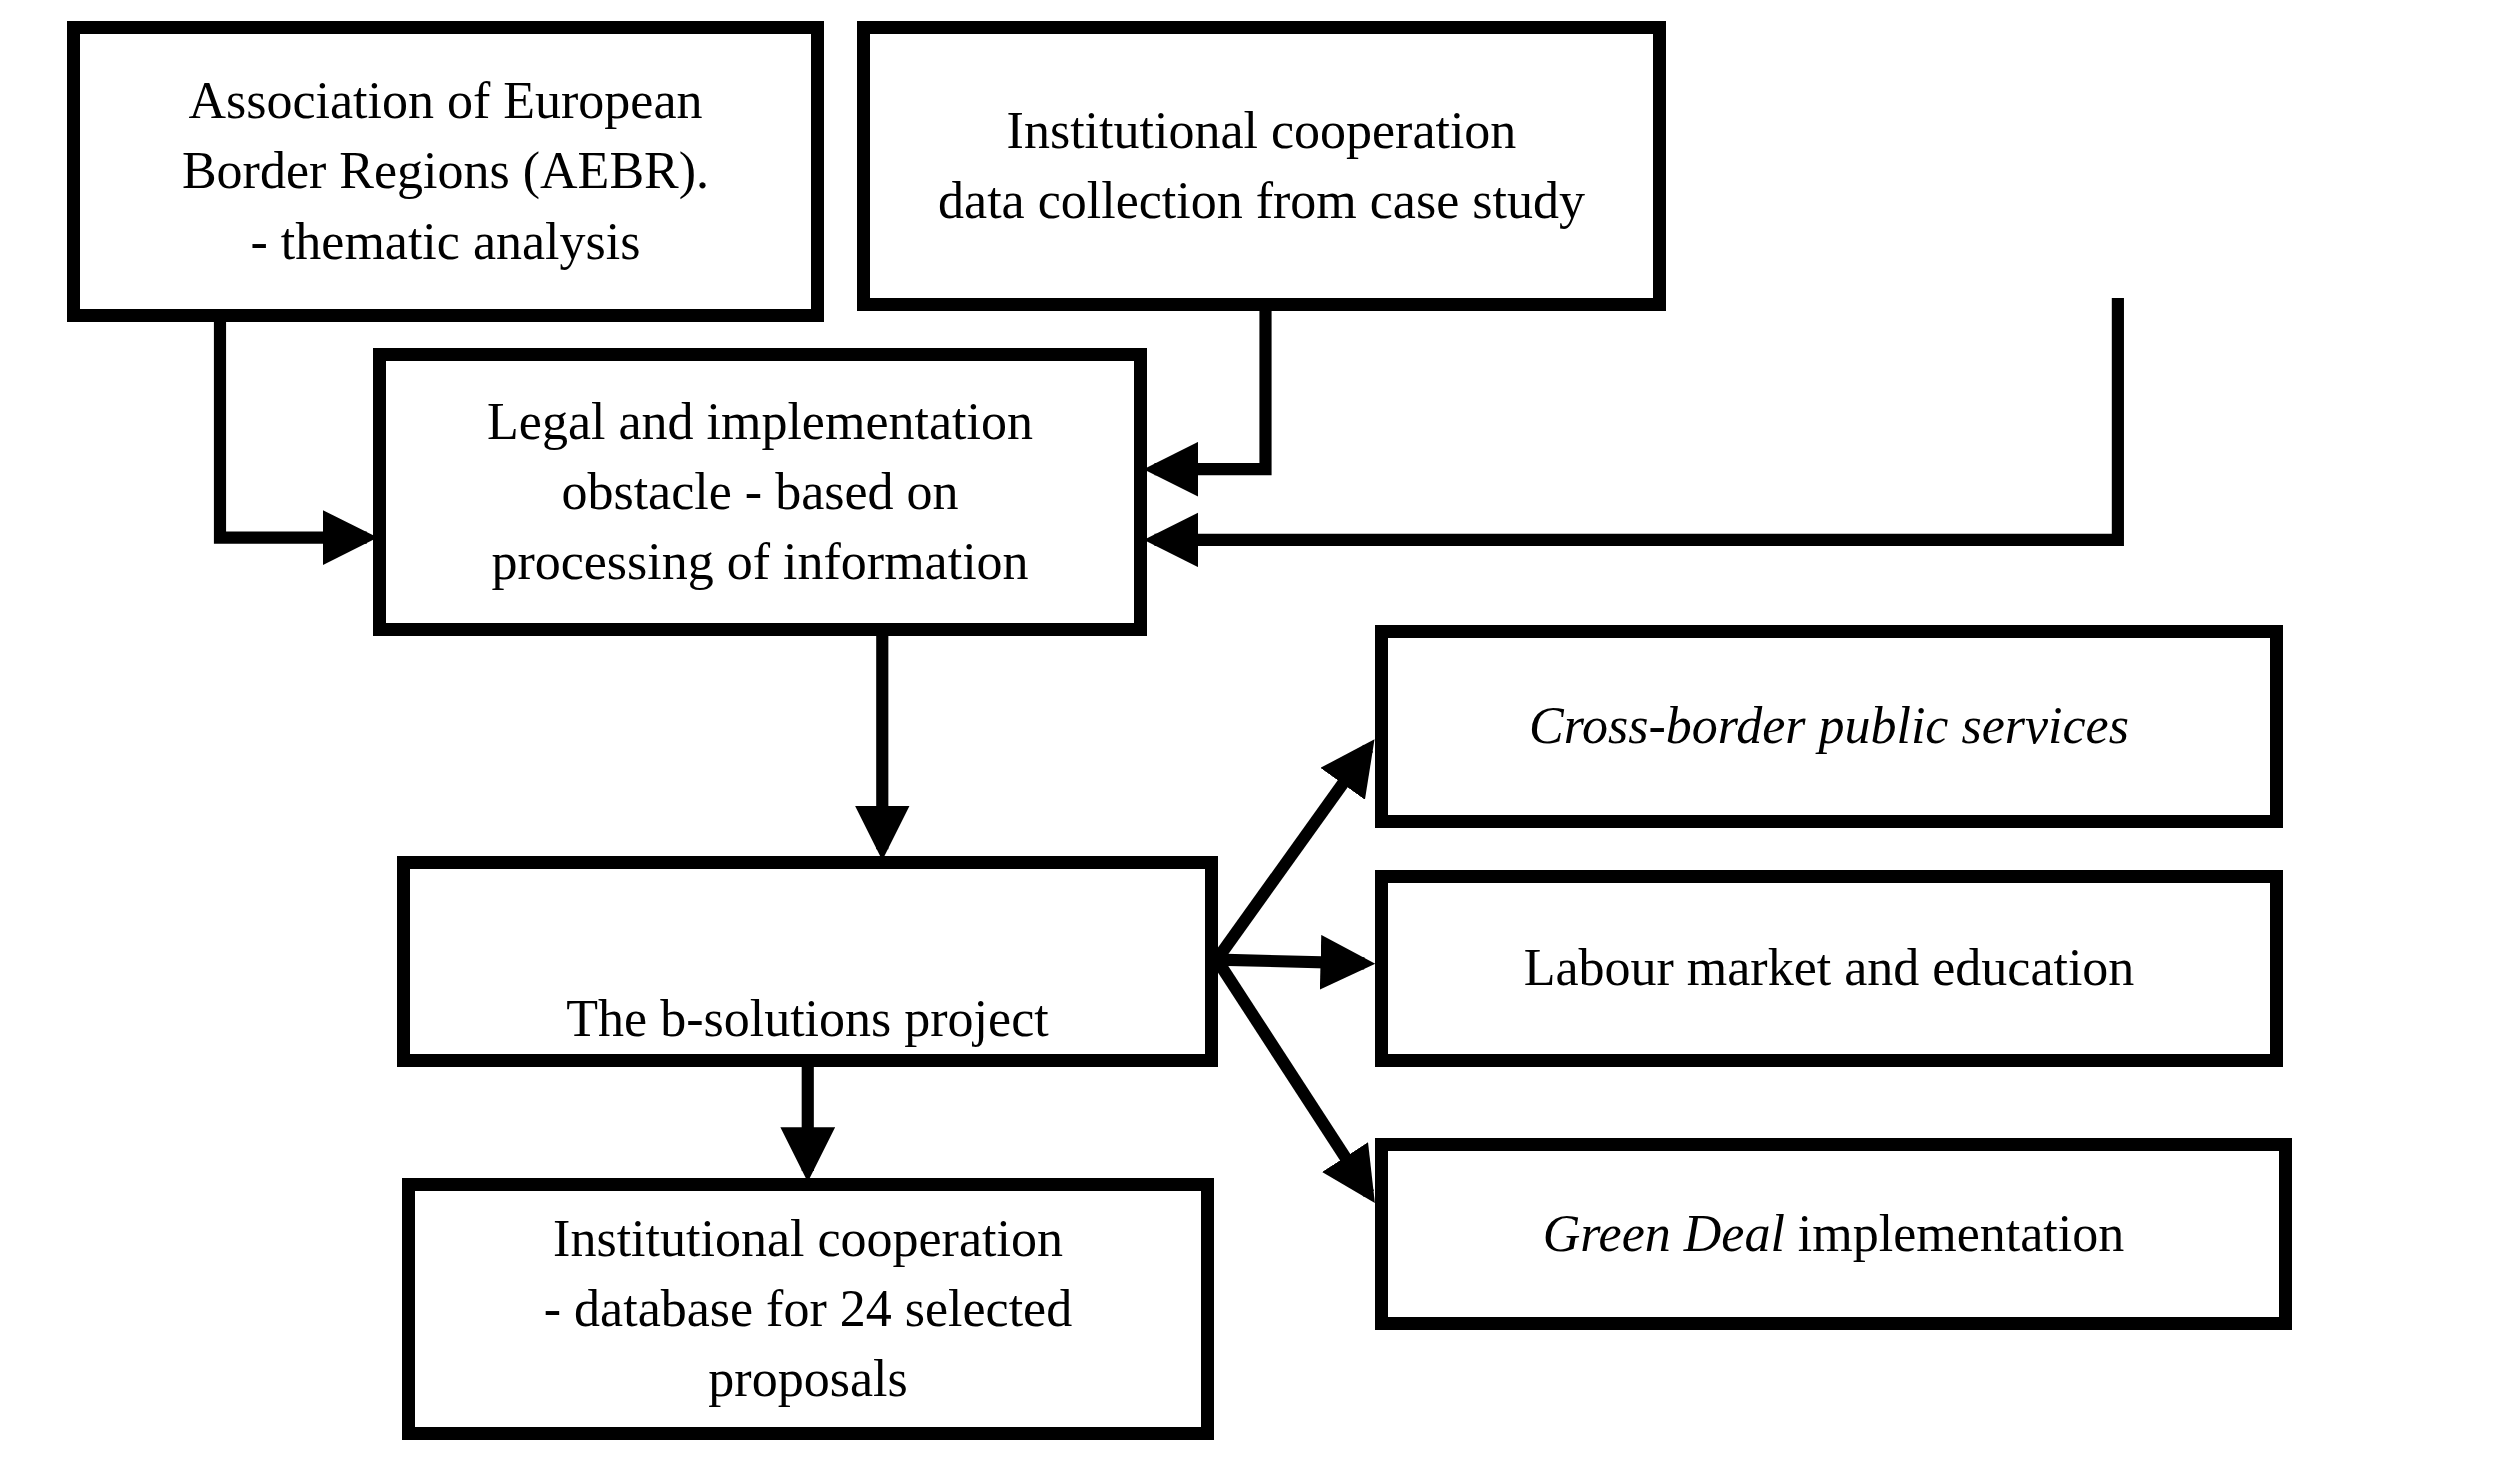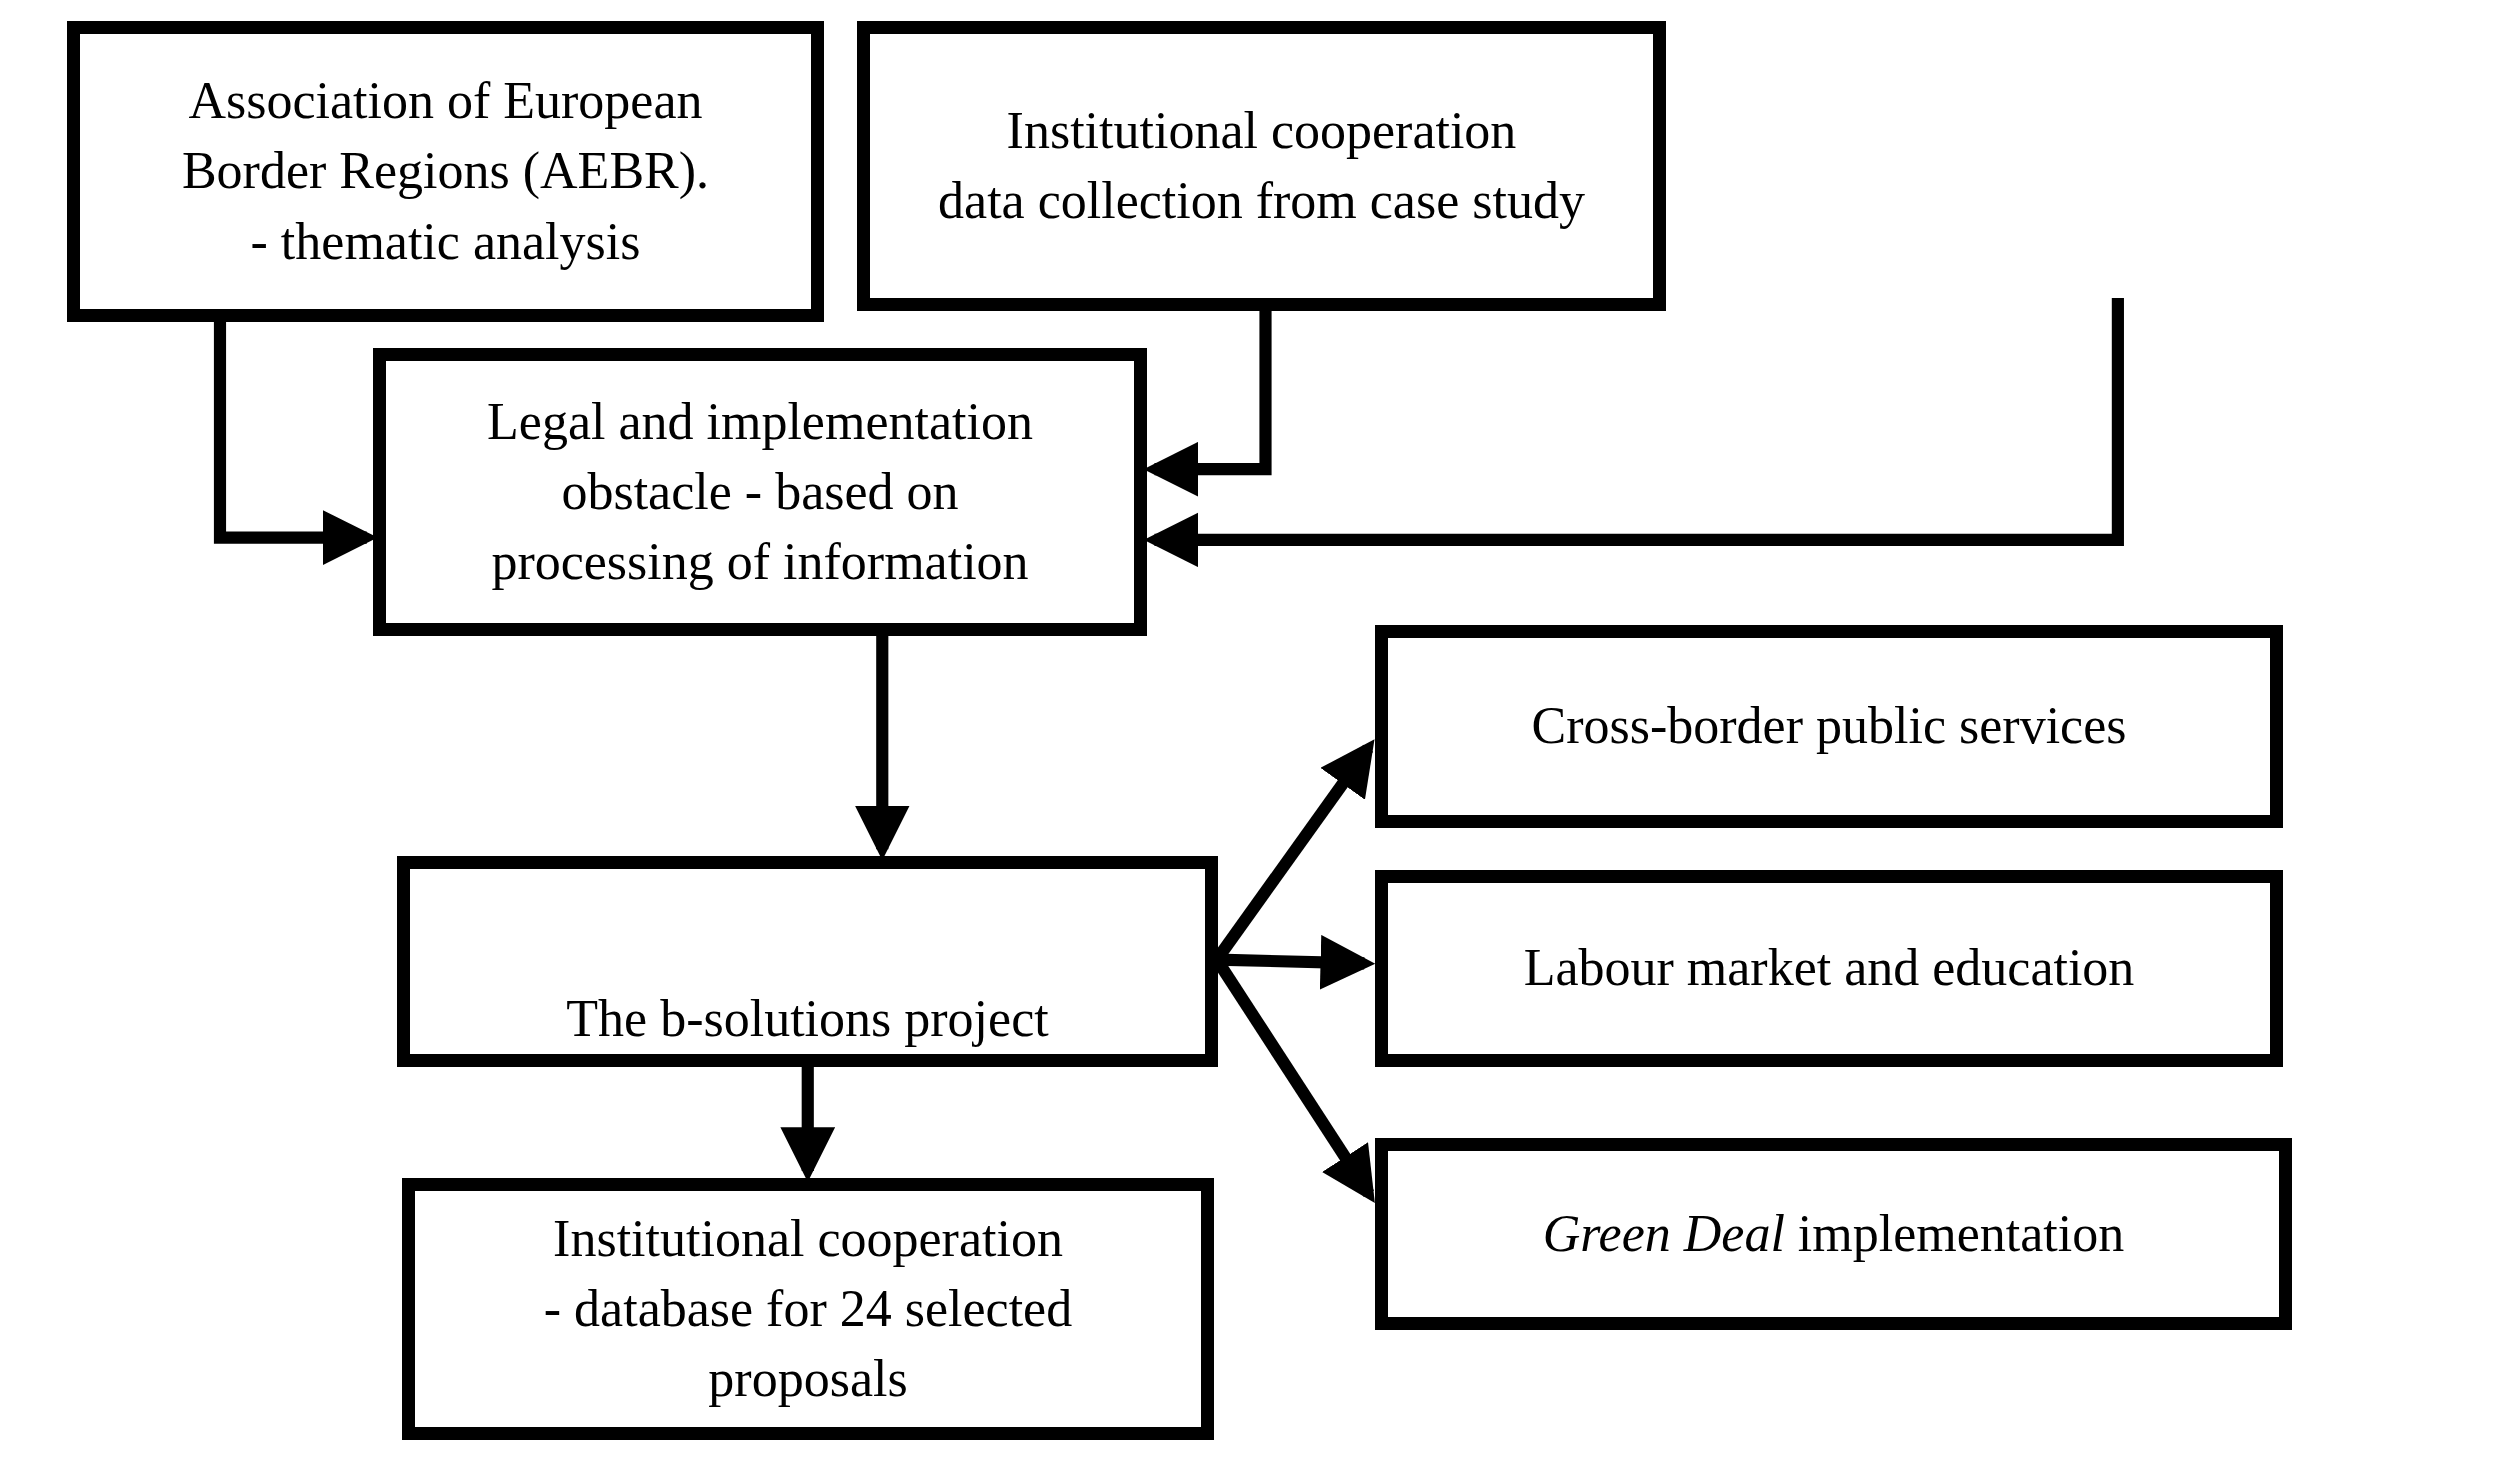--- a/index.html
+++ b/index.html
@@ -43,21 +43,21 @@
     align-items: flex-end;
     padding-top: 44px;
   }
   
   .box-aebr            { left: 23px;   top: 21px;   width: 757px;  height: 301px; margin-left: 44px; }
   .box-data-collection { left: 857px; top: 21px;   width: 809px; height: 290px; }
   .box-analysis        { left: 1738px; top: 21px;   width: 754px;  height: 281px; }
   .box-legal           { left: 373px;  top: 348px;  width: 774px; height: 288px; }
   .box-bsolutions      { left: 397px;  top: 856px; width: 821px; height: 211px; }
   .box-database        { left: 402px;  top: 1178px; width: 812px; height: 262px; }
-  .box-cross-border    { left: 1375px; top: 625px;  width: 908px; height: 203px; }
+  .box-cross-border    { left: 1375px; top: 625px;  width: 908px; height: 203px; font-style: italic; }
   .box-labour          { left: 1375px; top: 870px; width: 908px; height: 197px; font-family: Liberation Serif, serif; }
   .box-green-deal      { left: 1375px; top: 1138px; width: 917px; height: 192px; }
 </style>
 </head>
 <body>
 
 <div class="canvas">
 
   <svg class="arrow-layer" viewBox="0 0 3303 1928">
     <defs>

